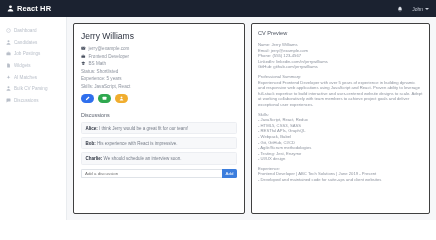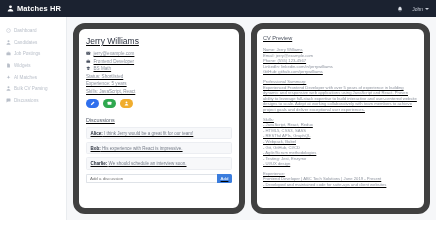--- a/index.html
+++ b/index.html
@@ -59,23 +59,22 @@
   .main {
     flex: 1;
     background: #f6f7f9;
     padding: 6px 6px;
     display: flex;
     gap: 6px;
     min-width: 0;
   }
   .card {
     background: #ffffff;
-    border: 6px solid #404040;
-    border-radius: 12px;
-    text-decoration: underline;
+    border: 1px solid #404040;
+    border-radius: 2px;
   }
   .col-left { width: 172px; flex: 0 0 172px; padding: 7px 7px 6px 7px; }
   .col-right { flex: 1; padding: 6px 6px; overflow: hidden; }
 
   .cand-name {
     font-size: 8.5px;
     color: #2d3340;
     margin-bottom: 5px;
     font-weight: normal;
   }
@@ -151,21 +150,21 @@
 <body>
 
 <div class="app">
 
   <div class="navbar">
     <div class="brand">
       <svg class="brand-icon" viewBox="0 0 16 16" fill="currentColor">
         <circle cx="8" cy="4.2" r="3.2"></circle>
           <path d="M1.6 15c0-3.6 2.9-5.8 6.4-5.8S14.4 11.4 14.4 15z"></path>
       </svg>
-      <span class="brand-text">Matches HR</span>
+      <span class="brand-text">React HR</span>
     </div>
     <div class="nav-right">
       <svg class="bell-icon" viewBox="0 0 16 16" fill="currentColor">
         <path d="M8 1.2a1 1 0 011 1v.5a4.3 4.3 0 013.3 4.2v2.4l1.2 2.1H2.5l1.2-2.1V6.9A4.3 4.3 0 017 2.7v-.5a1 1 0 011-1z"></path>
         <path d="M6.3 12.8h3.4a1.7 1.7 0 01-3.4 0z"></path>
       </svg>
       <div class="nav-user">
         <span>John</span>
         <span class="caret"></span>
       </div>

